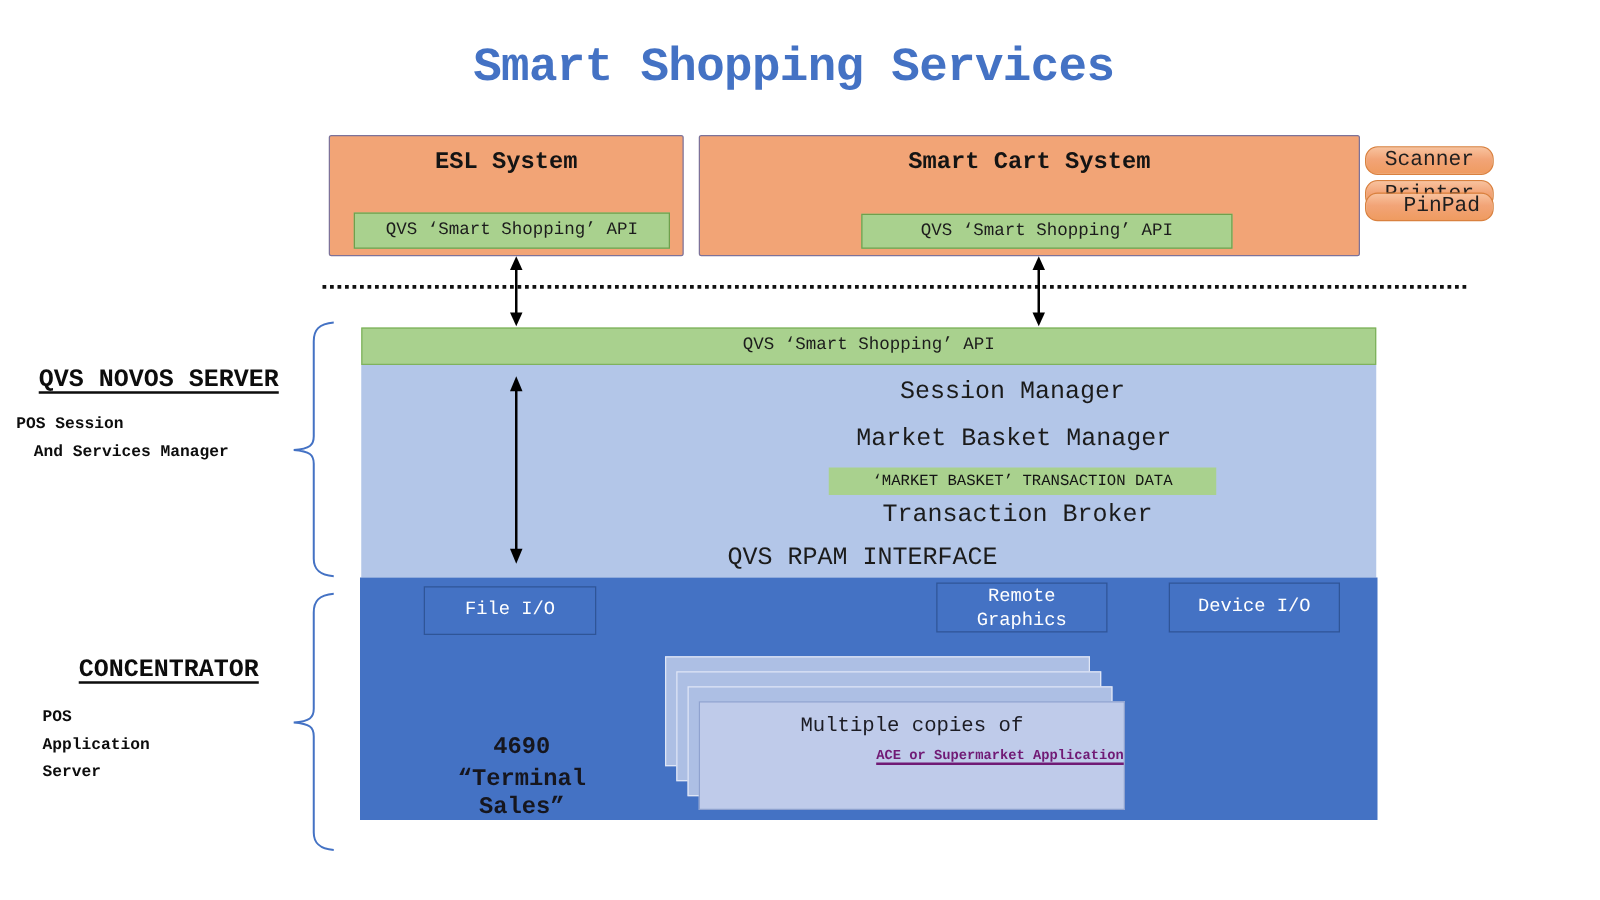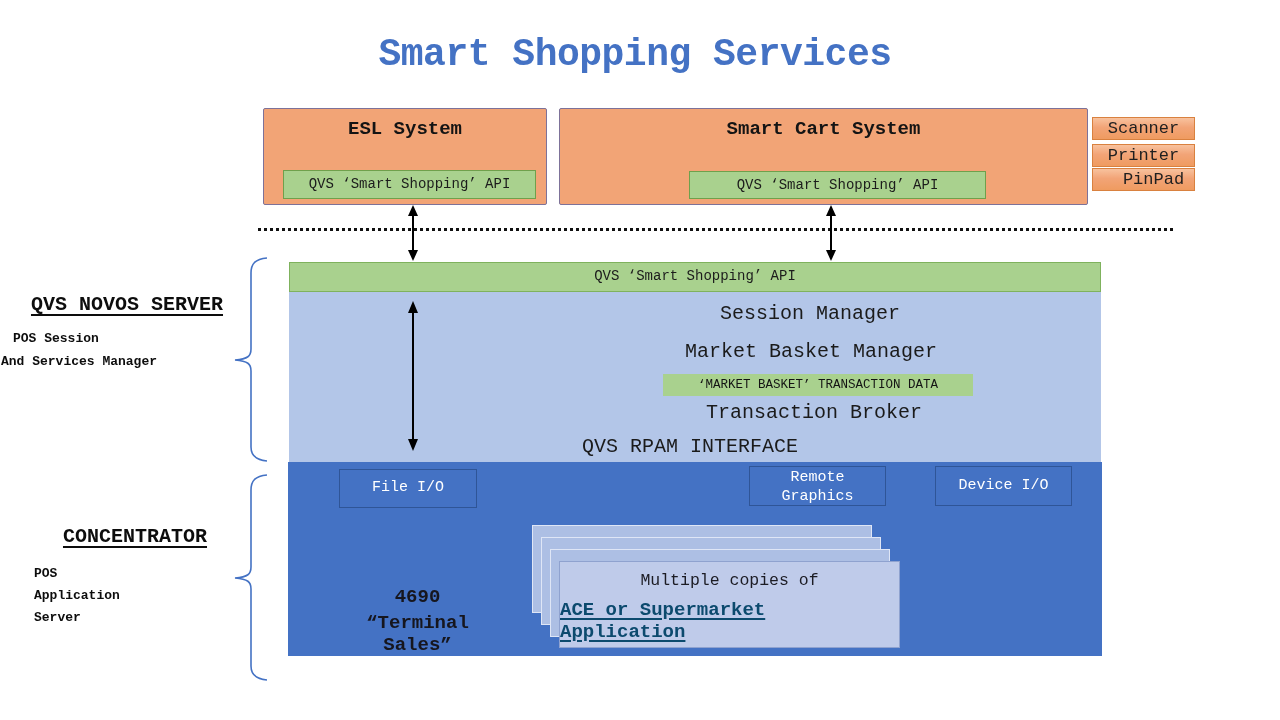--- a/index.html
+++ b/index.html
@@ -23,21 +23,21 @@
     position:absolute;top:9px;left:0;width:100%;text-align:center;
     font-size:19px;font-weight:bold;color:#141414;
   }
   .api-chip{
     position:absolute;background:#A9D18E;border:1px solid #6FA04C;
     box-sizing:border-box;text-align:center;font-size:14px;color:#1c1c1c;
   }
 
   
   .peri-box{
-    left:1092px;width:103px;height:23px;border-radius:0;
+    left:1092px;width:103px;height:23px;border-radius:10px;
     background:linear-gradient(180deg,#F8C29E 0%,#F2A477 45%,#EF9B60 100%);
     border:1px solid #D9813F;box-sizing:border-box;
     text-align:center;font-size:17px;line-height:21px;color:#1f1f1f;
   }
 
   .dotted-line{
     left:258px;top:228px;width:915px;height:0;
     border-top:3px dotted #111;
   }
 
@@ -64,21 +64,21 @@
     color:#ffffff;text-align:center;font-size:15px;white-space:pre-line;
   }
   .terminal-label{
     font-size:19px;font-weight:bold;color:#16161E;text-align:center;
   }
 
   .paper{box-sizing:border-box;padding-left:28px;}
   .paper-back{background:#ADBFE4;border:1px solid #DFE6F6;}
   .paper-front{background:#BFCBEA;border:1px solid #8FA2CF;}
   .stack-line1{position:absolute;top:9px;left:0;width:100%;text-align:center;font-size:16.5px;color:#1c1c24;}
-  .stack-line2{position:absolute;top:37px;left:0;width:100%;text-align:left;font-size:19px;font-weight:bold;color:#0c4a6e;
+  .stack-line2{position:absolute;top:37px;left:0;width:100%;text-align:right;font-size:11px;font-weight:bold;color:#701a75;
     text-decoration:underline;text-decoration-thickness:1.5px;text-underline-offset:3px;}
 
   .side-heading{
     font-size:20px;font-weight:bold;color:#0d0d0d;text-align:center;
     text-decoration:underline;text-decoration-thickness:2px;text-underline-offset:4px;
   }
   .side-sub{font-size:13px;font-weight:bold;color:#0d0d0d;text-align:left;}
 
   svg.overlay{position:absolute;left:0;top:0;pointer-events:none;}
 </style>
@@ -94,21 +94,21 @@
     <div class="api-chip" style="left:19px;top:61px;width:253px;height:29px;line-height:27px;">QVS ‘Smart Shopping’ API</div>
   </div>
 
   <div class="abs sys-box" style="left:559px;top:108px;width:529px;height:97px;">
     <div class="sys-title">Smart Cart System</div>
     <div class="api-chip" style="left:129px;top:62px;width:297px;height:28px;line-height:26px;">QVS ‘Smart Shopping’ API</div>
   </div>
 
   <div class="abs peri-box" style="top:117px;">Scanner</div>
   <div class="abs peri-box" style="top:144px;">Printer</div>
-  <div class="abs peri-box" style="top:168px;padding-left:20px;">PinPad</div>
+  <div class="abs peri-box" style="top:154px;padding-left:20px;">PinPad</div>
 
   <div class="abs dotted-line"></div>
 
   <div class="abs api-bar">QVS ‘Smart Shopping’ API</div>
 
   <div class="abs novos-box"></div>
   <div class="abs mid-label" style="left:660px;top:302px;width:300px;">Session Manager</div>
   <div class="abs mid-label" style="left:650px;top:340px;width:322px;">Market Basket Manager</div>
   <div class="abs data-chip">‘MARKET BASKET’ TRANSACTION DATA</div>
   <div class="abs mid-label" style="left:664px;top:401px;width:300px;">Transaction Broker</div>
@@ -126,21 +126,21 @@
   <div class="abs paper paper-back" style="left:532px;top:525px;width:340px;height:88px;"></div>
   <div class="abs paper paper-back" style="left:541px;top:537px;width:340px;height:88px;"></div>
   <div class="abs paper paper-back" style="left:550px;top:549px;width:340px;height:88px;"></div>
   <div class="abs paper paper-front" style="left:559px;top:561px;width:341px;height:87px;">
     <div class="stack-line1">Multiple copies of</div>
     <div class="stack-line2">ACE or Supermarket Application</div>
   </div>
 
   <div class="abs side-heading" style="left:15px;top:293px;width:224px;">QVS NOVOS SERVER</div>
   <div class="abs side-sub" style="left:13px;top:331px;width:204px;">POS Session</div>
-  <div class="abs side-sub" style="left:1px;top:354px;width:204px;">And Services Manager</div>
+  <div class="abs side-sub" style="left:27px;top:354px;width:204px;">And Services Manager</div>
 
   <div class="abs side-heading" style="left:35px;top:525px;width:200px;">CONCENTRATOR</div>
   <div class="abs side-sub" style="left:34px;top:566px;width:200px;">POS</div>
   <div class="abs side-sub" style="left:34px;top:588px;width:200px;">Application</div>
   <div class="abs side-sub" style="left:34px;top:610px;width:200px;">Server</div>
 
   <svg class="overlay" width="1280" height="720" viewBox="0 0 1280 720">
 
     <g>
       <line x1="413" y1="212" x2="413" y2="254" stroke="#000" stroke-width="2"></line>

